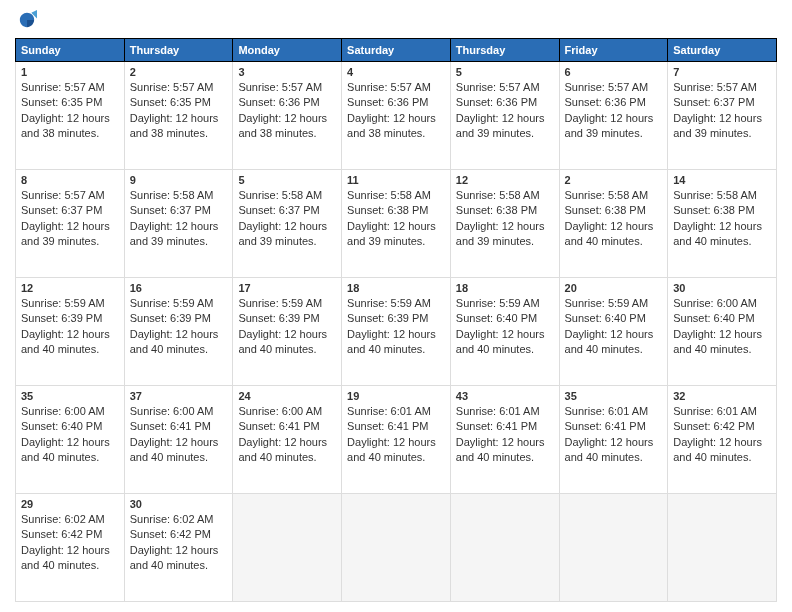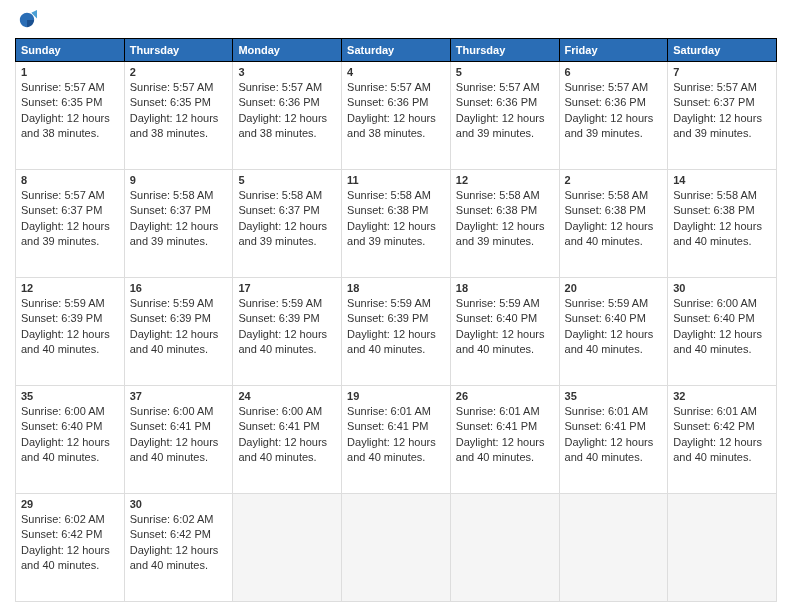--- a/index.html
+++ b/index.html
@@ -230,21 +230,21 @@
           </td>
           <td>
             <span class="day-num">24</span>
             <div class="day-detail">Sunrise: 6:00 AM<br>Sunset: 6:41 PM<br>Daylight: 12 hours<br>and 40 minutes.</div>
           </td>
           <td>
             <span class="day-num">19</span>
             <div class="day-detail">Sunrise: 6:01 AM<br>Sunset: 6:41 PM<br>Daylight: 12 hours<br>and 40 minutes.</div>
           </td>
           <td>
-            <span class="day-num">26</span>
+            <span class="day-num">43</span>
             <div class="day-detail">Sunrise: 6:01 AM<br>Sunset: 6:41 PM<br>Daylight: 12 hours<br>and 40 minutes.</div>
           </td>
           <td>
             <span class="day-num">35</span>
             <div class="day-detail">Sunrise: 6:01 AM<br>Sunset: 6:41 PM<br>Daylight: 12 hours<br>and 40 minutes.</div>
           </td>
           <td>
             <span class="day-num">32</span>
             <div class="day-detail">Sunrise: 6:01 AM<br>Sunset: 6:42 PM<br>Daylight: 12 hours<br>and 40 minutes.</div>
           </td>

